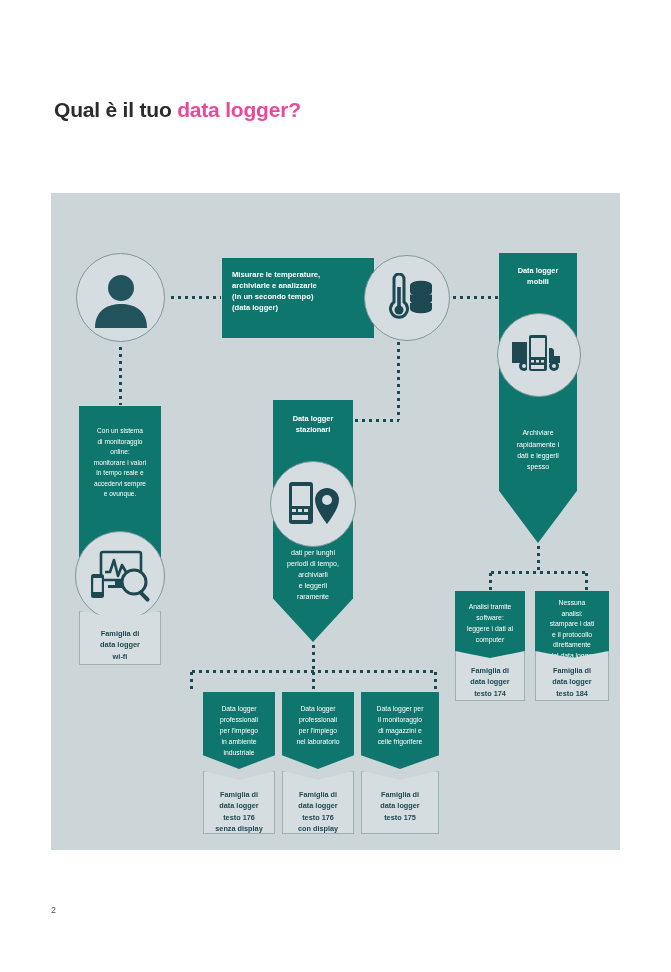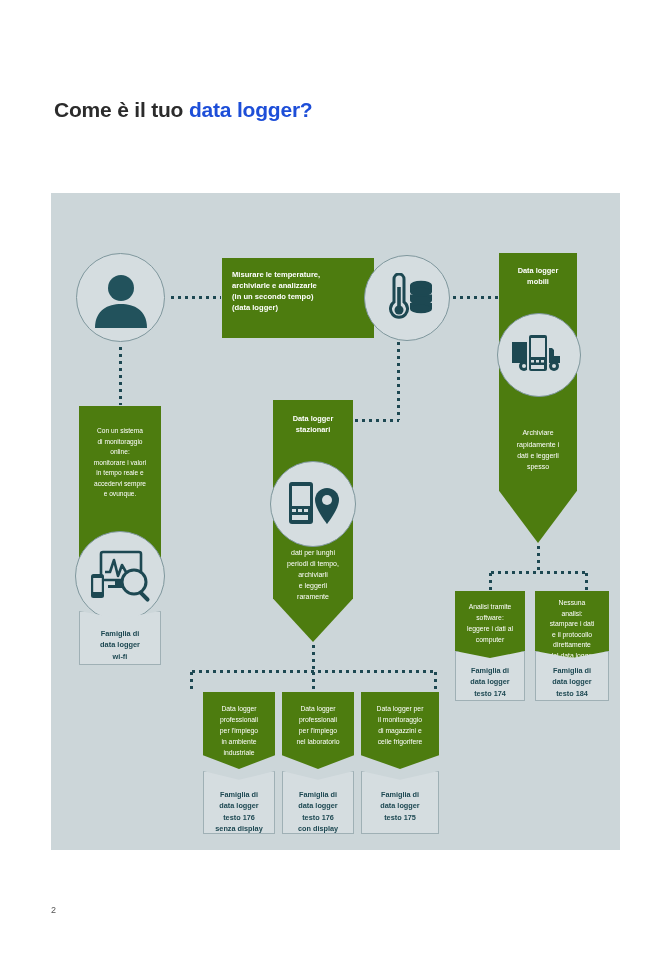--- a/index.html
+++ b/index.html
@@ -19,21 +19,21 @@
   #page-title {
     position: absolute;
     left: 54px;
     top: 98px;
     font-size: 21px;
     font-weight: bold;
     letter-spacing: -0.2px;
     color: #2b2b2b;
     white-space: nowrap;
   }
-  #page-title .accent { color: #1d4ed8; }
+  #page-title .accent { color: #ec4899; }
 
   
   #infographic-panel {
     position: absolute;
     left: 51px;
     top: 193px;
     width: 569px;
     height: 657px;
     background: #ccd6d9;
   }
@@ -45,21 +45,21 @@
     width: 190px;
     font-size: 11.5px;
     font-weight: bold;
     line-height: 1.35;
     color: #1d4852;
   }
 
   
   .dark-box {
     position: absolute;
-    background: #4d7c0f;
+    background: #0f766e;
     color: #ffffff;
     box-sizing: border-box;
   }
   .dark-box .txt {
     display: block;
     text-align: center;
     white-space: pre-line;
   }
   .dark-box.bold .txt { font-weight: bold; }
 
@@ -120,21 +120,21 @@
     left: 51px;
     top: 905px;
     font-size: 9px;
     color: #555;
   }
 </style>
 </head>
 <body>
 
 <div id="page-title">
-  <span>Come è il tuo </span><span class="accent">data logger?</span>
+  <span>Qual è il tuo </span><span class="accent">data logger?</span>
 </div>
 
 <div id="infographic-panel">
 
 
   <div class="circle-outline" style="left:25px; top:60px; width:89px; height:89px;"></div>
   <div class="icon-wrap" style="left:25px; top:60px; width:89px; height:89px;">
     <svg width="60" height="60" viewBox="0 0 60 60">
       <circle cx="30" cy="20" r="13" fill="#22525c"></circle>
       <path d="M4 60 C4 42 17 36 30 36 C43 36 56 42 56 60 Z" fill="#22525c"></path>

